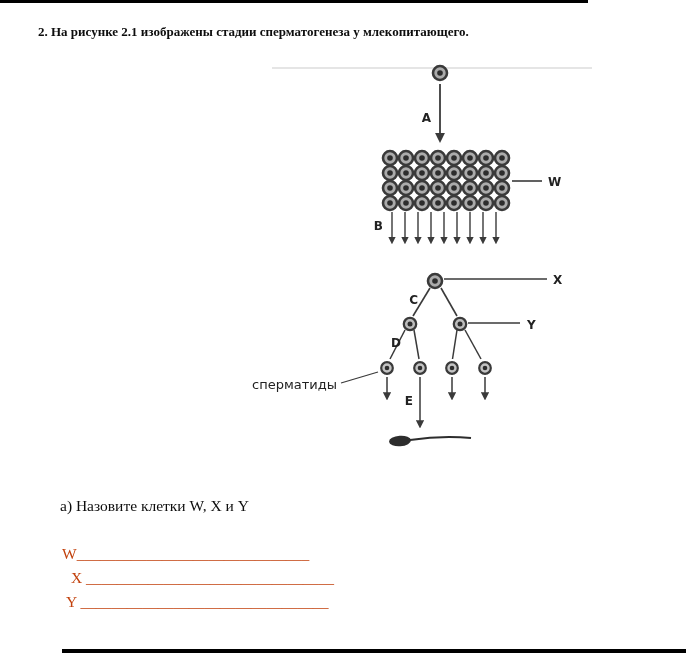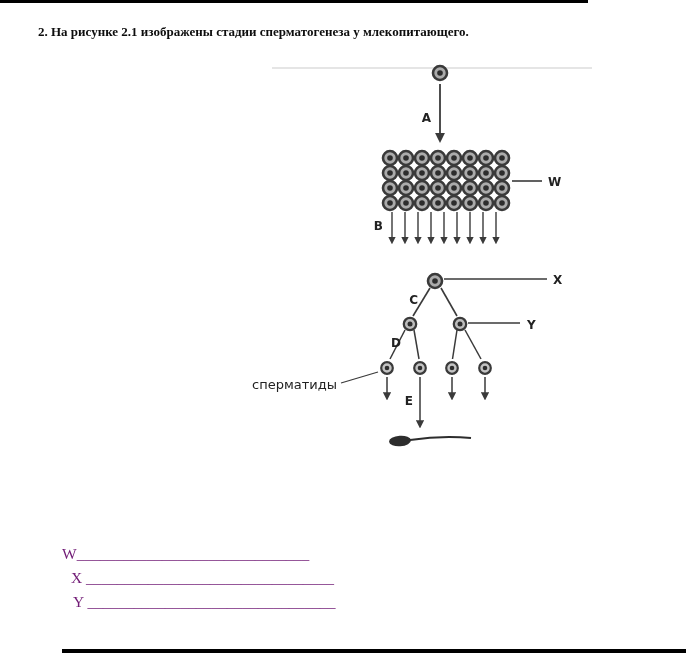--- a/index.html
+++ b/index.html
@@ -20,25 +20,25 @@
     position: absolute; left: 38px; top: 24px;
     font-size: 13px; font-weight: bold; color: #0d0d0d;
     white-space: nowrap;
   }
   .question {
     position: absolute; left: 60px; top: 497px;
     font-size: 15.5px; color: #0d0d0d;
   }
   .answers {
     position: absolute; left: 62px; top: 542px;
-    font-size: 15.5px; color: #701a75;
+    font-size: 15.5px; color: #c2410c;
   }
   .answer-row { line-height: 24px; white-space: pre; }
   .answer-row.x { margin-left: 9px; }
-  .answer-row.y { margin-left: 11px; }
+  .answer-row.y { margin-left: 4px; }
 
   svg.diagram { position: absolute; inset: 0; }
   svg .lbl {
     font-family: "DejaVu Sans", sans-serif;
     font-size: 12px; font-weight: bold; fill: #222;
   }
   svg .sub {
     font-family: "DejaVu Sans", sans-serif;
     font-size: 13px; fill: #222;
   }
@@ -177,20 +177,21 @@
       <line x1="485" y1="377" x2="485" y2="398" marker-end="url(#ah)"></line>
     </g>
     <text class="lbl" x="413" y="405" text-anchor="end">E</text>
 
     <g>
       <ellipse cx="400" cy="441" rx="11" ry="5.2" fill="#2d2d2d" transform="rotate(-4 400 441)"></ellipse>
       <path d="M410 440 C 430 437, 450 436, 471 438" stroke="#2d2d2d" stroke-width="2" fill="none"></path>
     </g>
   </svg>
 
+  <div class="question">а) Назовите клетки W, X и Y</div>
 
   <div class="answers">
     <div class="answer-row w"><span>W</span><span>______________________________</span></div>
     <div class="answer-row x"><span>X</span><span> ________________________________</span></div>
     <div class="answer-row y"><span>Y</span><span> ________________________________</span></div>
   </div>
 
 </div>
 
 </body></html>

